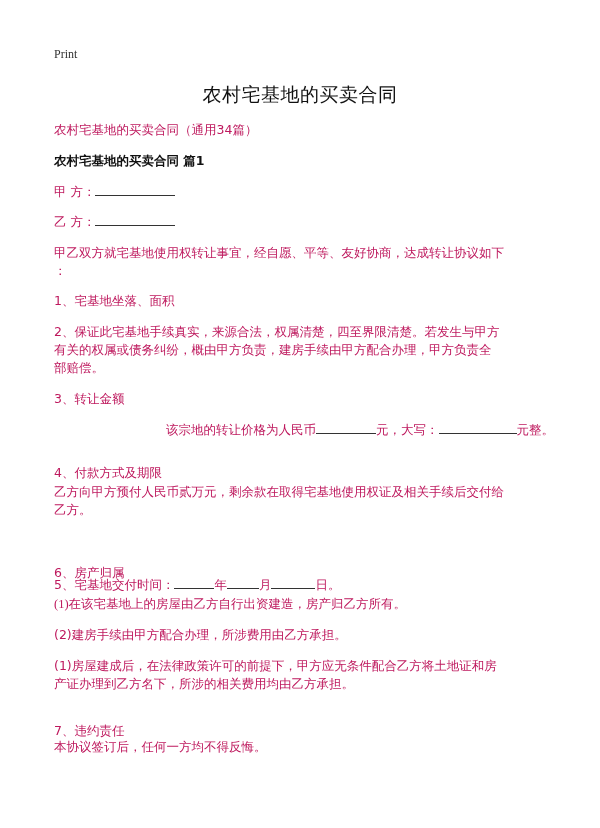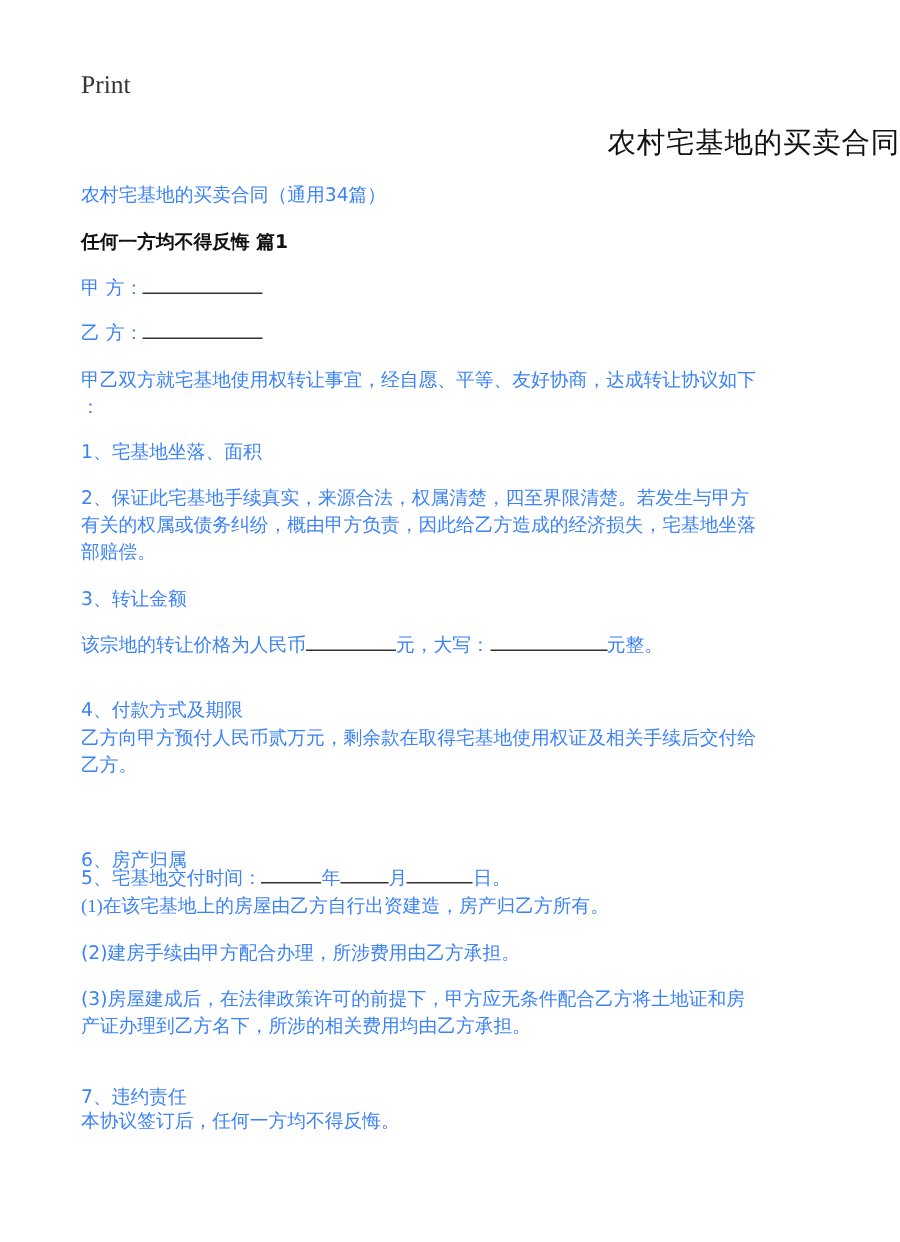--- a/index.html
+++ b/index.html
@@ -4,74 +4,74 @@
   <style>
     html, body { margin: 0; padding: 0; background: #ffffff; }
     body {
       width: 600px; height: 828px; position: relative; overflow: hidden;
       font-family: "DejaVu Sans", "Liberation Sans", sans-serif;
       color: #222222;
     }
     .print-label {
       position: absolute; left: 54px; top: 47px;
       font-family: "Liberation Serif", "DejaVu Serif", serif;
-      font-size: 17px; color: #333;
+      font-size: 12px; color: #333;
     }
     .title {
-      position: absolute; left: 0; width: 600px; top: 82px; text-align: right;
+      position: absolute; left: 0; width: 600px; top: 82px; text-align: center;
       font-size: 19px; color: #111; letter-spacing: 0.5px;
     }
     .line {
       position: absolute; left: 54px; width: 500px;
-      font-size: 12.5px; line-height: 18px; color: #3b82f6;
+      font-size: 12.5px; line-height: 18px; color: #be185d;
       white-space: nowrap;
     }
     .bold { font-weight: bold; color: #111; }
     .blank { display: inline-block; border-bottom: 1px solid #333; height: 12px; vertical-align: baseline; }
   </style>
 </head>
 <body>
 
 <div class="print-label">Print</div>
 <div class="title">农村宅基地的买卖合同</div>
 
 <div class="line" style="top:121px;">农村宅基地的买卖合同（通用34篇）</div>
-<div class="line bold" style="top:152px;">任何一方均不得反悔 篇1</div>
+<div class="line bold" style="top:152px;">农村宅基地的买卖合同 篇1</div>
 
 <div class="line" style="top:183px;">
   <span>甲 方：</span><span class="blank" style="width:80px;"></span>
 </div>
 <div class="line" style="top:213px;">
   <span>乙 方：</span><span class="blank" style="width:80px;"></span>
 </div>
 
 <div class="line" style="top:244px;">甲乙双方就宅基地使用权转让事宜，经自愿、平等、友好协商，达成转让协议如下</div>
 <div class="line" style="top:262px;">：</div>
 
 <div class="line" style="top:292px;">1、宅基地坐落、面积</div>
 
 <div class="line" style="top:323px;">2、保证此宅基地手续真实，来源合法，权属清楚，四至界限清楚。若发生与甲方</div>
-<div class="line" style="top:341px;">有关的权属或债务纠纷，概由甲方负责，因此给乙方造成的经济损失，宅基地坐落</div>
+<div class="line" style="top:341px;">有关的权属或债务纠纷，概由甲方负责，建房手续由甲方配合办理，甲方负责全</div>
 <div class="line" style="top:359px;font-family:Liberation Serif, serif;">部赔偿。</div>
 
 <div class="line" style="top:390px;">3、转让金额</div>
 
-<div class="line" style="top:421px;">
+<div class="line" style="top:421px;text-align:right;">
   <span>该宗地的转让价格为人民币</span><span class="blank" style="width:60px;"></span><span>元，大写：</span><span class="blank" style="width:78px;"></span><span>元整。</span>
 </div>
 
 <div class="line" style="top:464px;">4、付款方式及期限</div>
 
 <div class="line" style="top:483px;">乙方向甲方预付人民币贰万元，剩余款在取得宅基地使用权证及相关手续后交付给</div>
 <div class="line" style="top:501px;">乙方。</div>
 
 <div class="line" style="top:544px;margin-top:32px;">
   <span>5、宅基地交付时间：</span><span class="blank" style="width:40px;"></span><span>年</span><span class="blank" style="width:32px;"></span><span>月</span><span class="blank" style="width:44px;"></span><span>日。</span>
 </div>
 
 <div class="line" style="top:564px;">6、房产归属</div>
 <div class="line" style="top:595px;font-family:Liberation Serif, serif;">(1)在该宅基地上的房屋由乙方自行出资建造，房产归乙方所有。</div>
 <div class="line" style="top:626px;">(2)建房手续由甲方配合办理，所涉费用由乙方承担。</div>
-<div class="line" style="top:657px;">(3)房屋建成后，在法律政策许可的前提下，甲方应无条件配合乙方将土地证和房</div>
+<div class="line" style="top:657px;">(1)房屋建成后，在法律政策许可的前提下，甲方应无条件配合乙方将土地证和房</div>
 <div class="line" style="top:675px;">产证办理到乙方名下，所涉的相关费用均由乙方承担。</div>
 
 <div class="line" style="top:722px;">7、违约责任</div>
 <div class="line" style="top:738px;">本协议签订后，任何一方均不得反悔。</div>
 
 </body></html>

